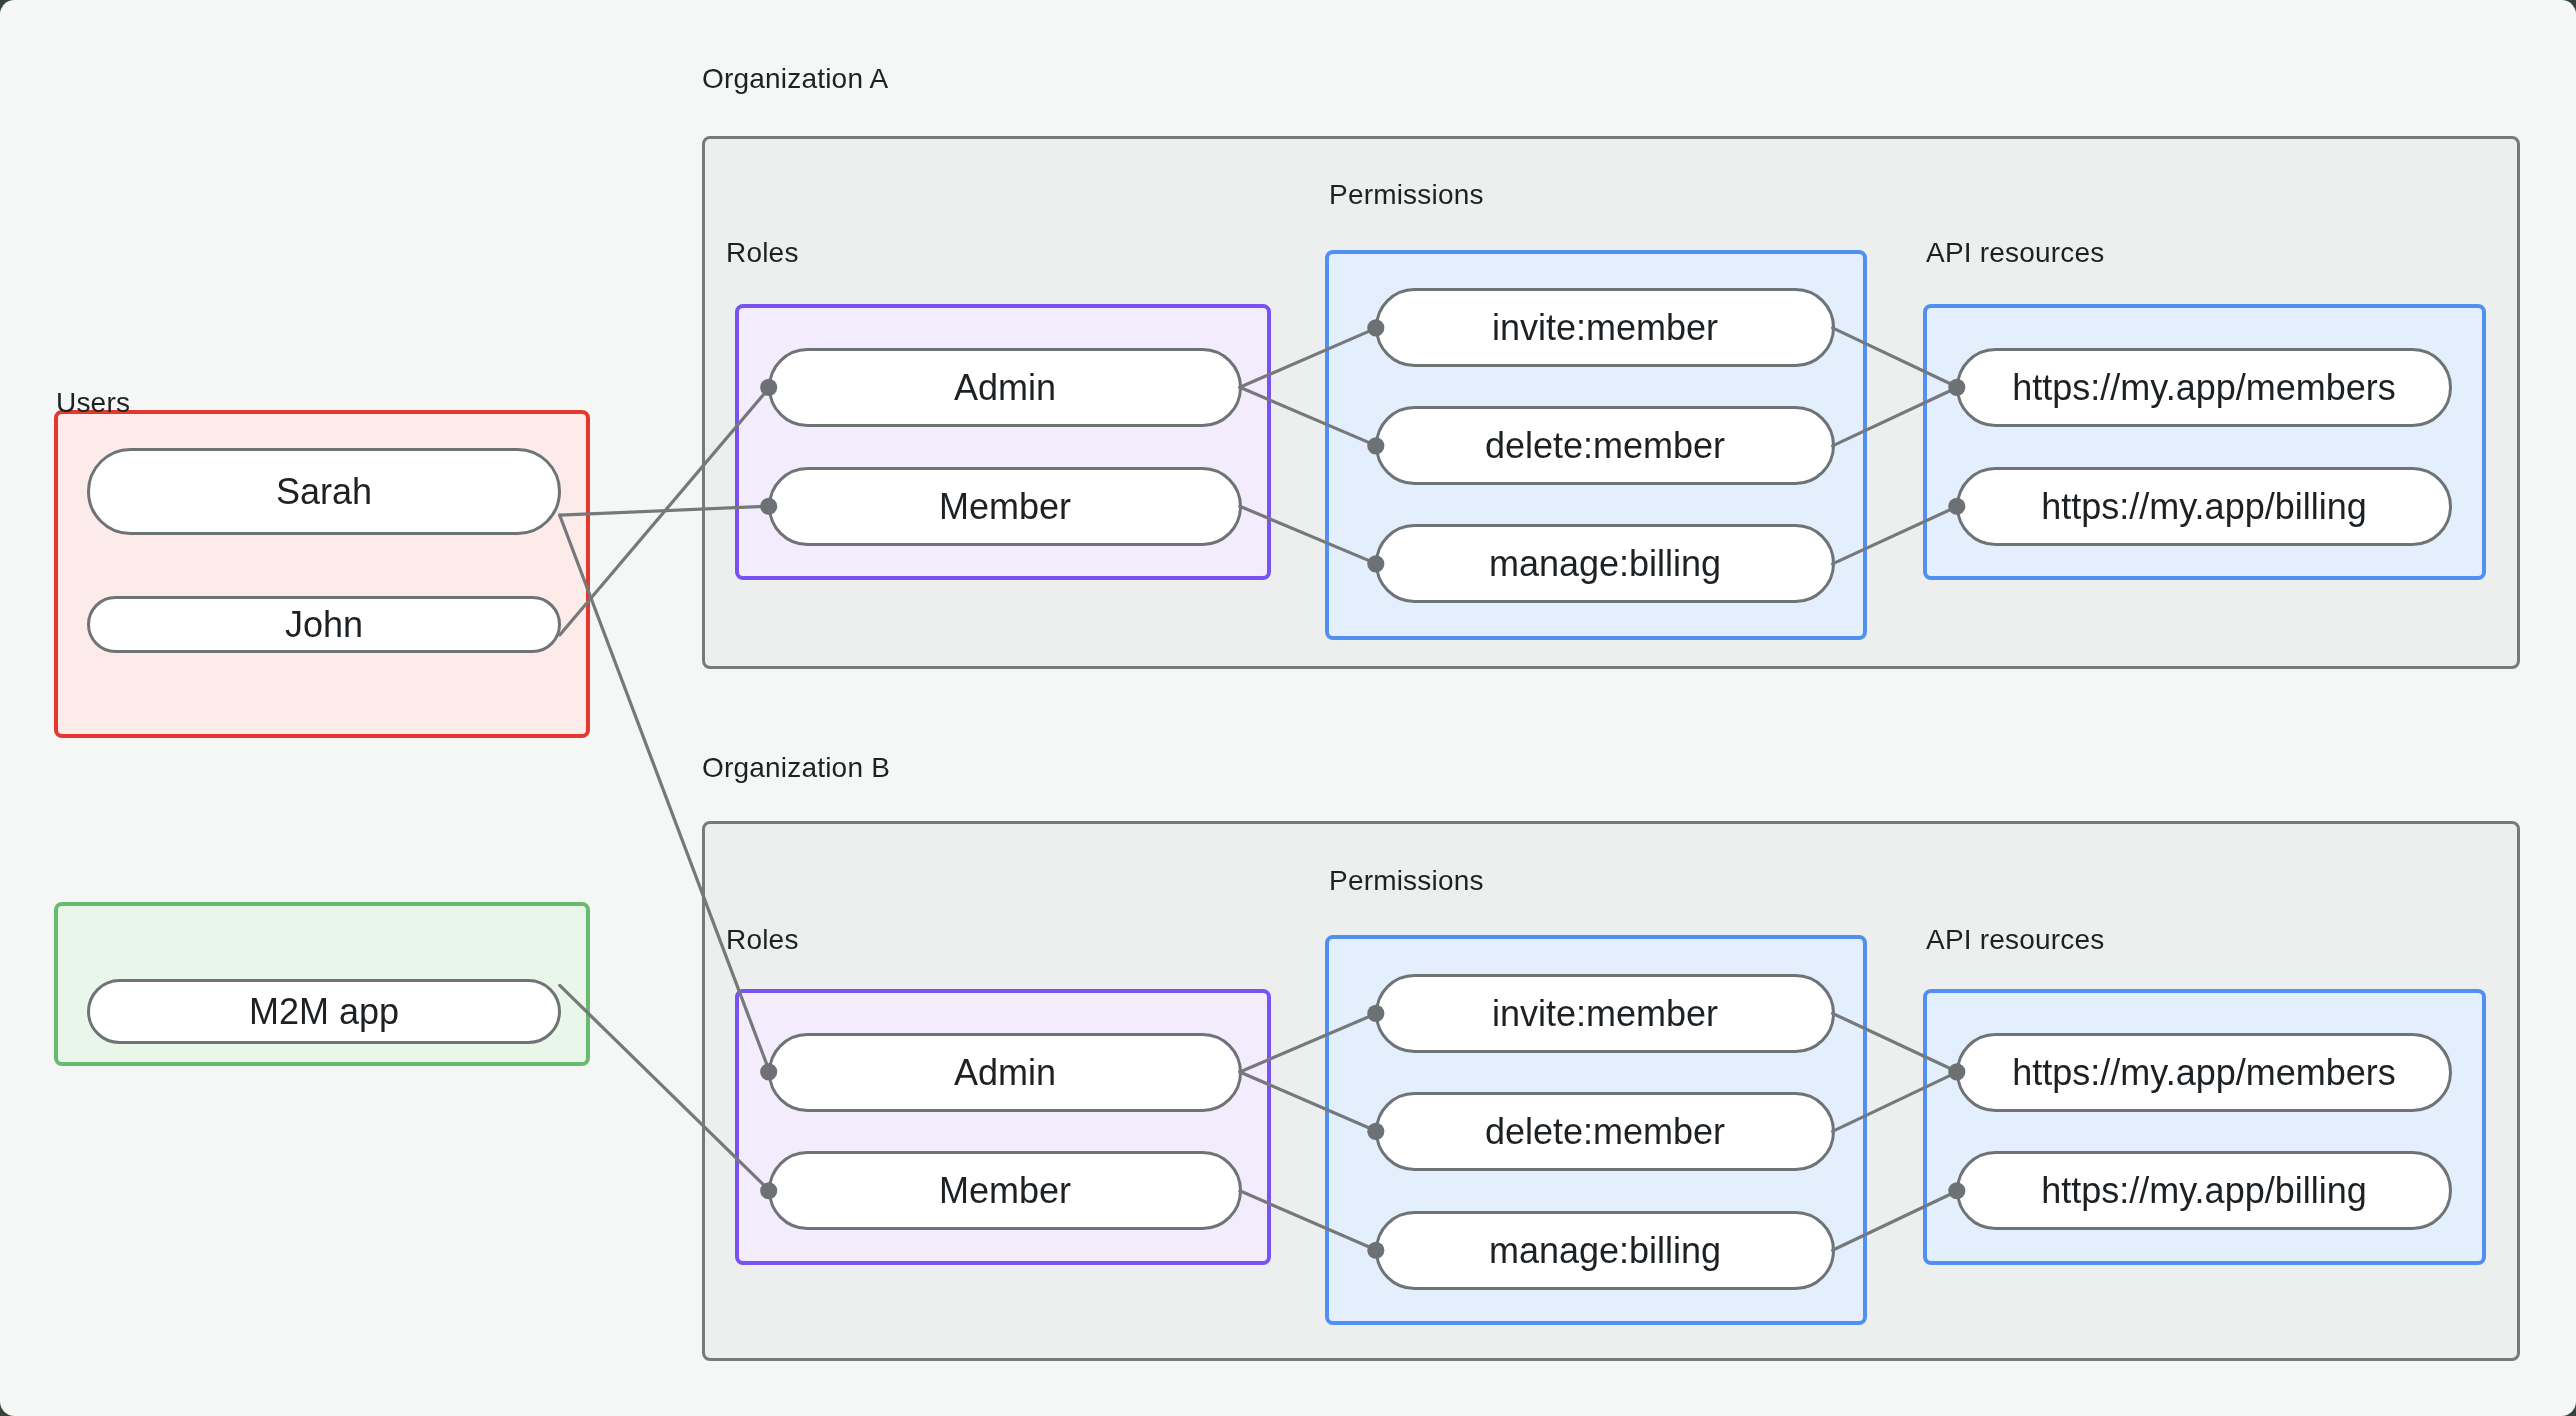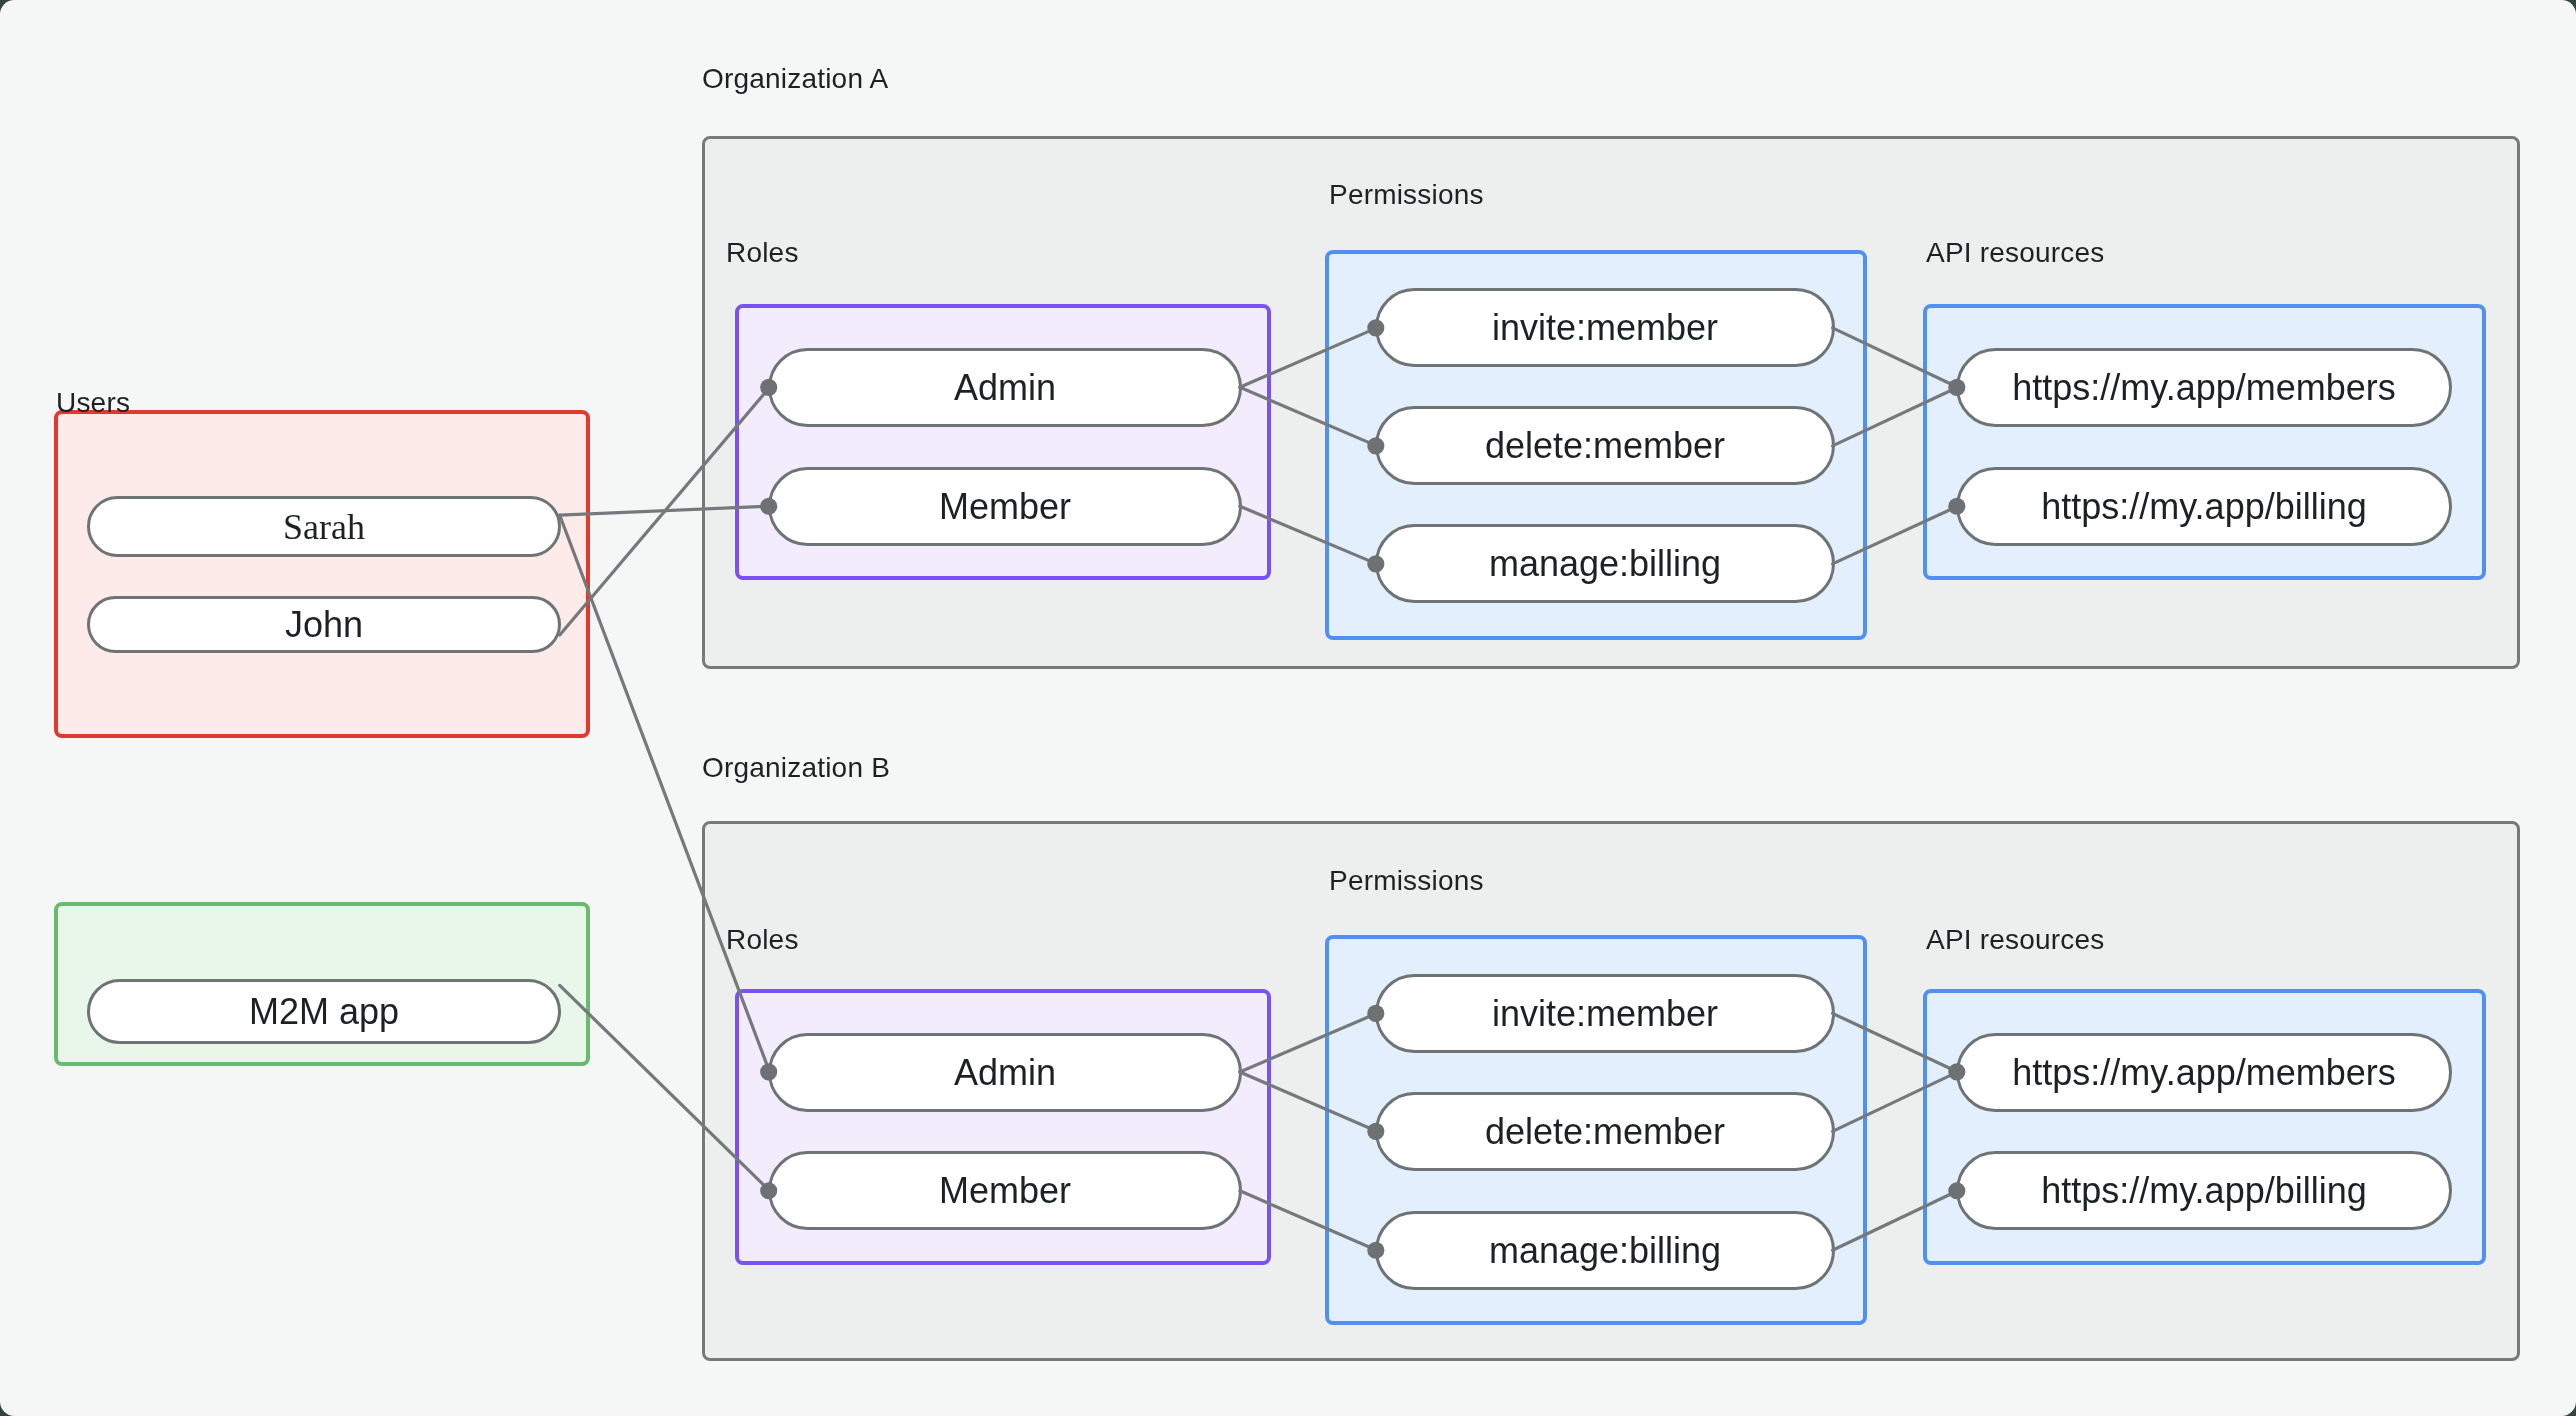--- a/index.html
+++ b/index.html
@@ -29,21 +29,21 @@
     background:#ffffff;border:3.2px solid var(--node_border,#6e7376);
     border-radius:900px;
     display:flex;align-items:center;justify-content:center;
     font-size:36px;color:var(--text,#1d2124);white-space:nowrap;
   }
   #overlay{position:absolute;left:0;top:0;z-index:4;pointer-events:none;}
 
   
   #users-label{left:56px;top:338px;margin-top:42px;}
   #users-box{left:54px;top:410px;width:536px;height:328px;}
-  #pill-sarah{left:87px;top:496px;width:474px;height:61px;font-family:Liberation Serif, serif;}
+  #pill-sarah{left:87px;top:448px;width:474px;height:87px;}
   #pill-john{left:87px;top:596px;width:474px;height:57px;}
 
   #m2m-label{left:56px;top:831px;}
   #m2m-box{left:54px;top:902px;width:536px;height:164px;}
   #pill-m2m{left:87px;top:979px;width:474px;height:65px;}
 
   #orga-label{left:702px;top:56px;}
   #orga-box{left:702px;top:136px;width:1818px;height:533px;}
   #orga-roles-label{left:726px;top:230px;}
   #orga-roles-box{left:735px;top:304px;width:536px;height:276px;}

